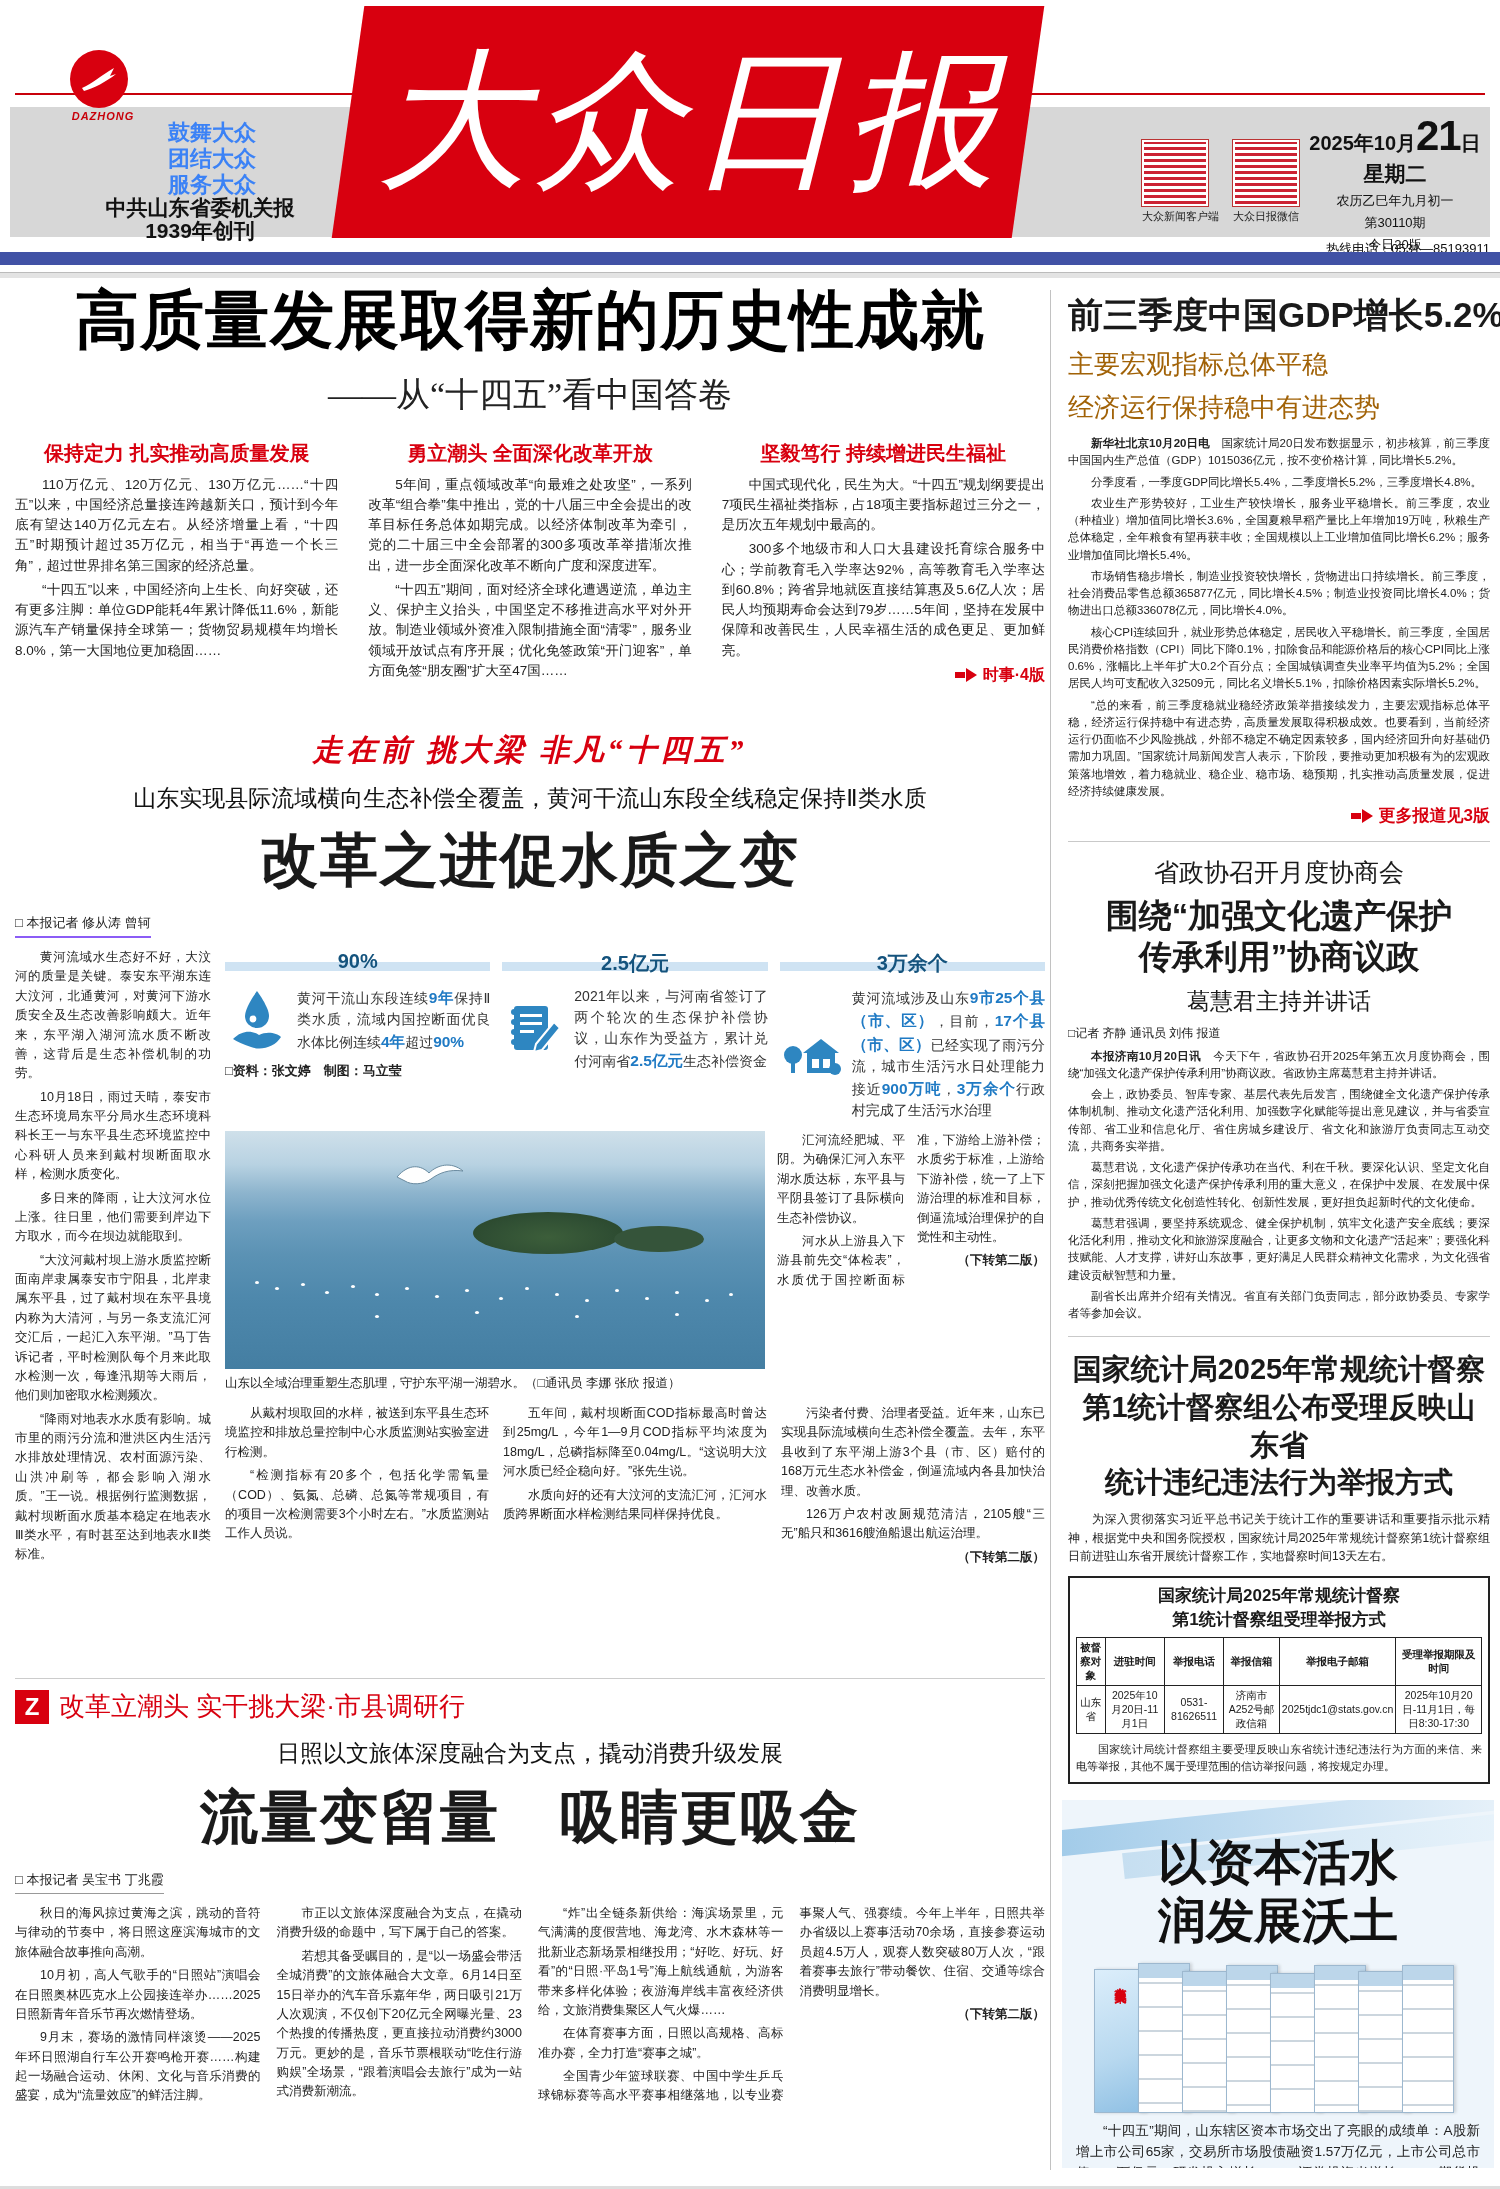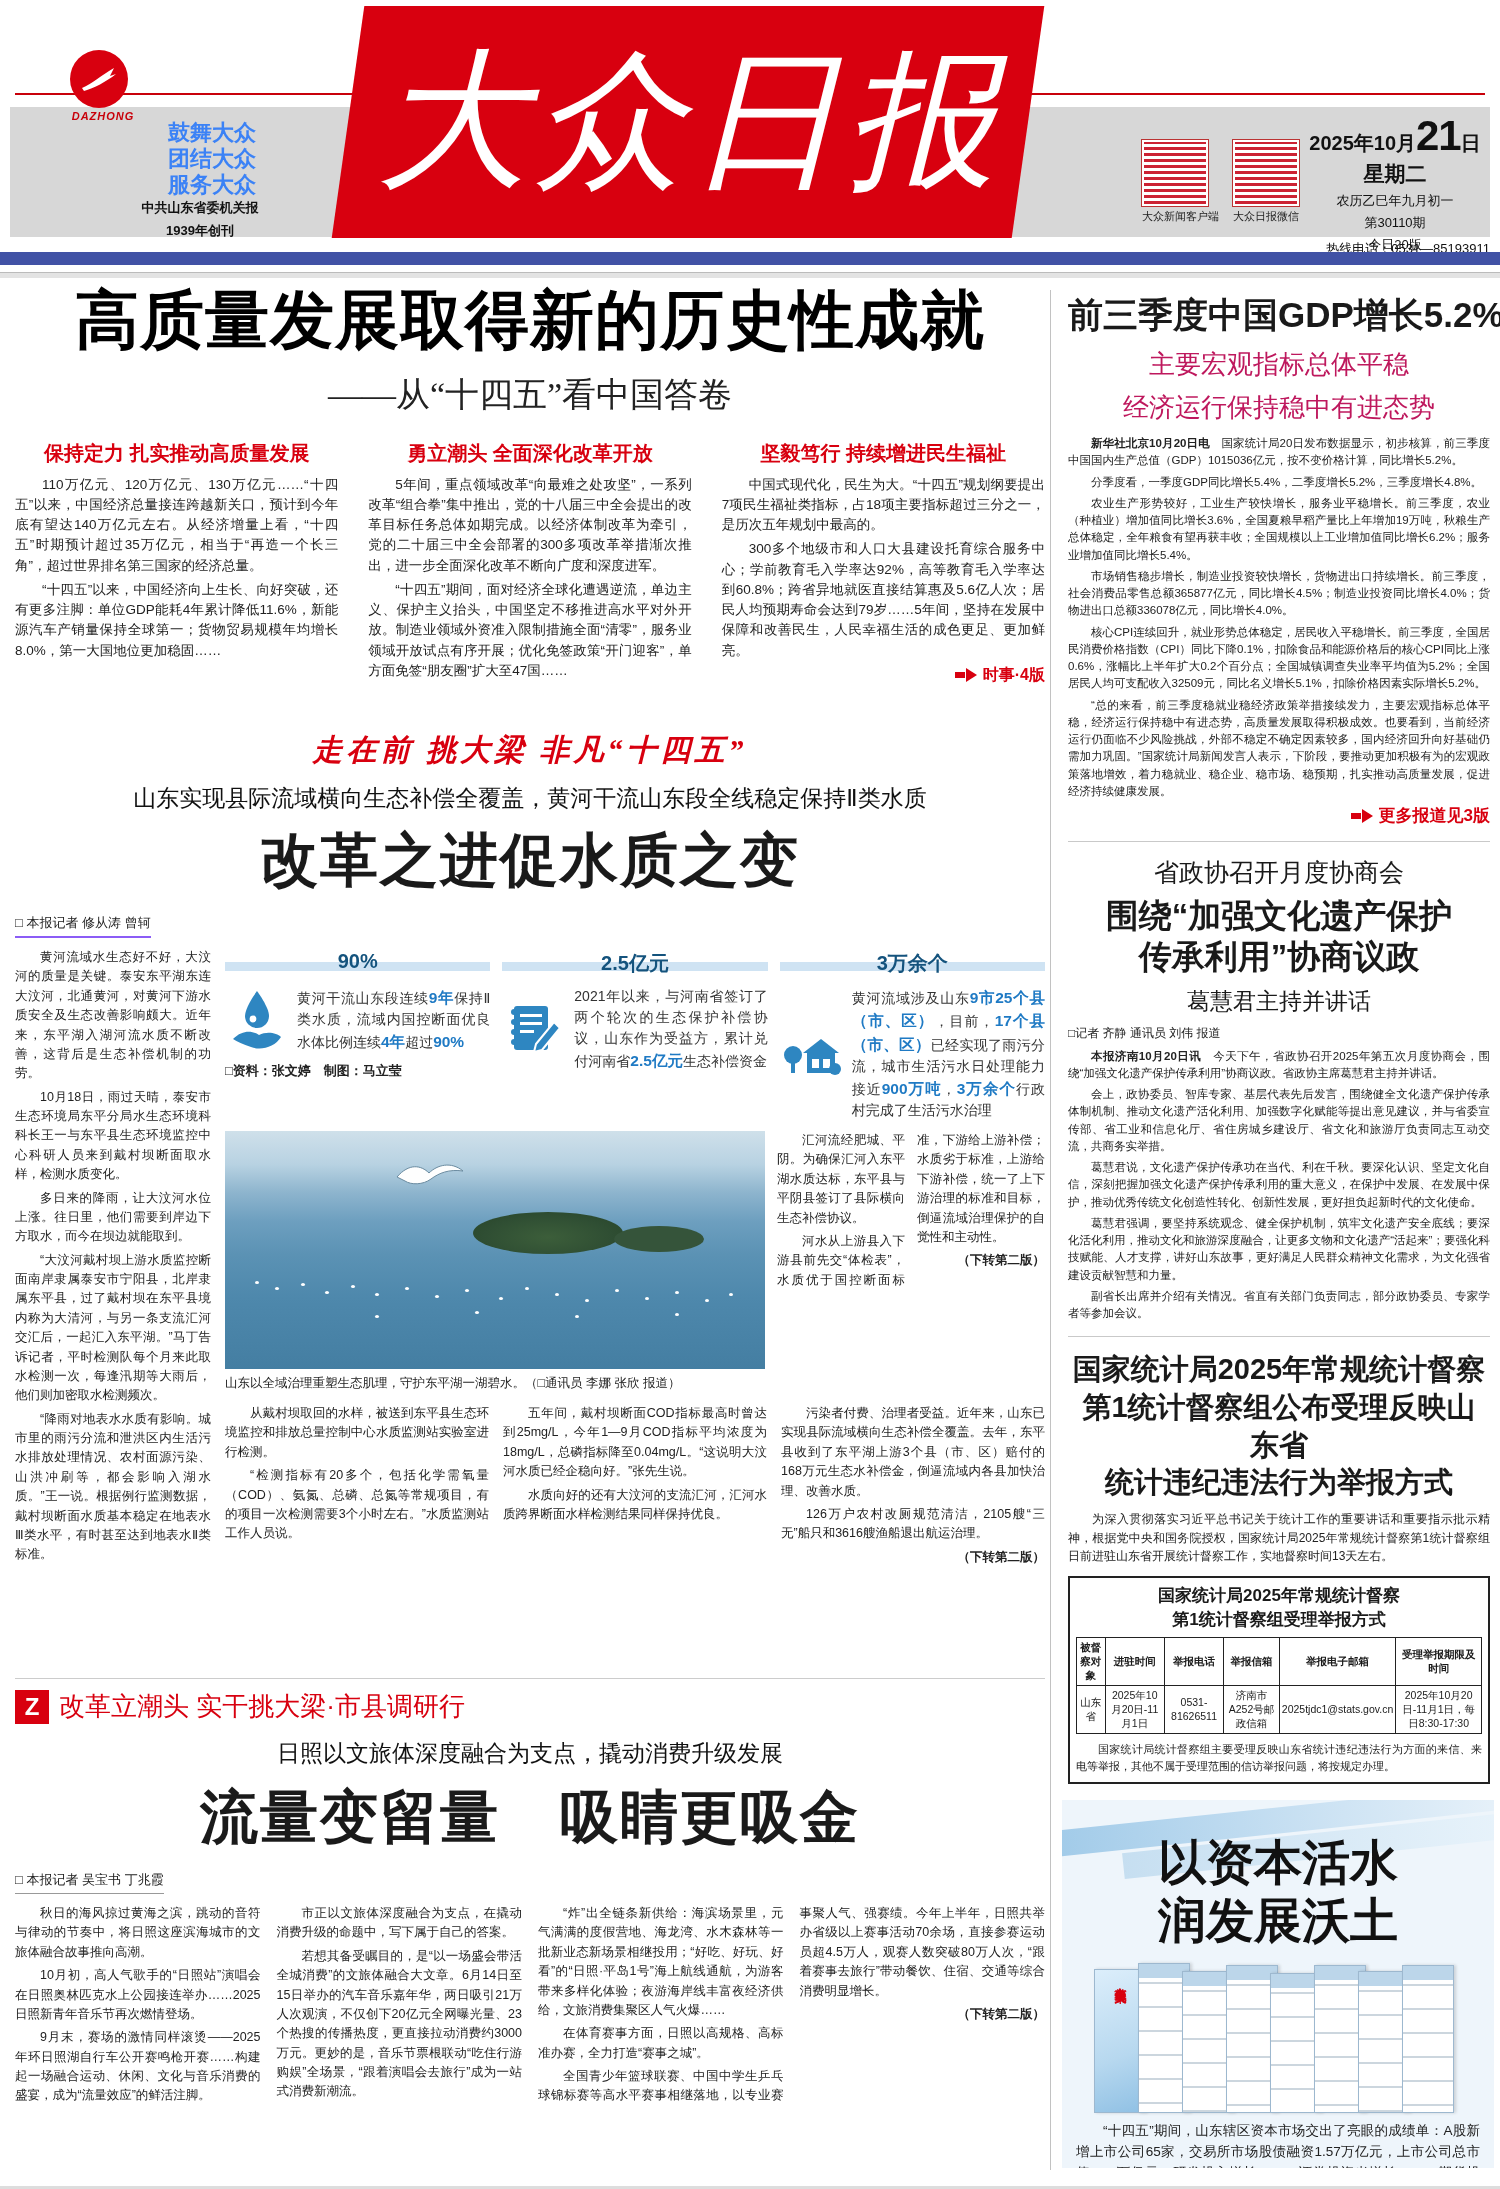--- a/index.html
+++ b/index.html
@@ -11,21 +11,21 @@
   p{margin:0 0 4px 0;text-indent:2em;}
 
   
   .hdr-redline{left:15px;top:93px;width:1470px;height:2px;background:#c8000a;}
   .hdr-gray{left:10px;top:107px;width:1480px;height:130px;background:#d7d7d7;}
   .logo-circle{left:70px;top:50px;width:58px;height:58px;border-radius:50%;background:#d8000f;}
   .logo-swoosh{position:absolute;left:10px;top:14px;width:38px;height:30px;}
   .logo-en{left:58px;top:110px;width:90px;text-align:center;font-style:italic;font-weight:bold;
            font-size:11px;color:#c8000a;letter-spacing:1px;}
   .slogans{left:168px;top:120px;width:180px;color:#3b82f6;font-weight:bold;font-size:22px;line-height:26px;}
-  .org{left:20px;top:196px;width:360px;text-align:center;font-weight:bold;font-size:13px;line-height:23px;color:#111;}
+  .org{left:20px;top:196px;width:360px;text-align:center;font-weight:bold;font-size:21px;line-height:23px;color:#111;}
   .masthead{left:348px;top:6px;width:680px;height:232px;background:#d8000f;transform:skewX(-8deg);}
   .masthead-title{left:360px;top:18px;width:660px;height:210px;display:flex;align-items:center;justify-content:center;
                   color:#fff;font-size:150px;font-weight:normal;font-family:"Liberation Serif","DejaVu Serif",serif;
                   font-style:italic;letter-spacing:6px;white-space:nowrap;}
   .qr{width:62px;height:62px;background:
       repeating-linear-gradient(0deg,#c23 0 3px,#fff 3px 6px),
       repeating-linear-gradient(90deg,#c23 0 3px,rgba(255,255,255,.55) 3px 6px);
       border:2px solid #fff;outline:1px solid #b33;}
   .qr-label{font-size:11px;color:#222;text-align:center;margin-top:3px;}
   .datebox{left:1300px;top:112px;width:190px;text-align:center;color:#111;}
@@ -51,21 +51,21 @@
   .arrow{width:0;height:0;border-top:7px solid transparent;border-bottom:7px solid transparent;
          border-left:11px solid #d8000f;display:inline-block;}
   .arrow-tail{width:10px;height:6px;background:#d8000f;display:inline-block;margin-right:-5px;}
 
   
   .vdiv{left:1050px;top:290px;width:1px;height:1880px;background:#c2c2c2;}
 
   
   .rcol{left:1068px;top:292px;width:422px;}
   .gdp-h1{font-size:35px;font-weight:900;text-align:center;white-space:nowrap;}
-  .gdp-sub{font-size:26px;text-align:center;margin-top:8px;color:#be185d;}
+  .gdp-sub{font-size:26px;margin-top:8px;color:#a16207;}
   .gdp-body{margin-top:10px;}
   .gdp-body p{font-size:11.5px;line-height:1.5;color:#222;}
   .lead{font-weight:bold;}
   .hr{border-top:1px solid #c9c9c9;margin:14px 0;}
   .zx-eyebrow{font-size:25px;text-align:center;}
   .zx-h{font-size:33px;font-weight:900;text-align:center;line-height:1.25;margin-top:6px;}
   .zx-sub{font-size:23px;text-align:center;margin-top:8px;}
   .byline-sm{font-size:12px;color:#222;margin-top:8px;}
   .zx-body p{font-size:11.5px;line-height:1.5;color:#222;}
   .tj-h{font-size:29px;font-weight:900;text-align:center;line-height:1.3;}

